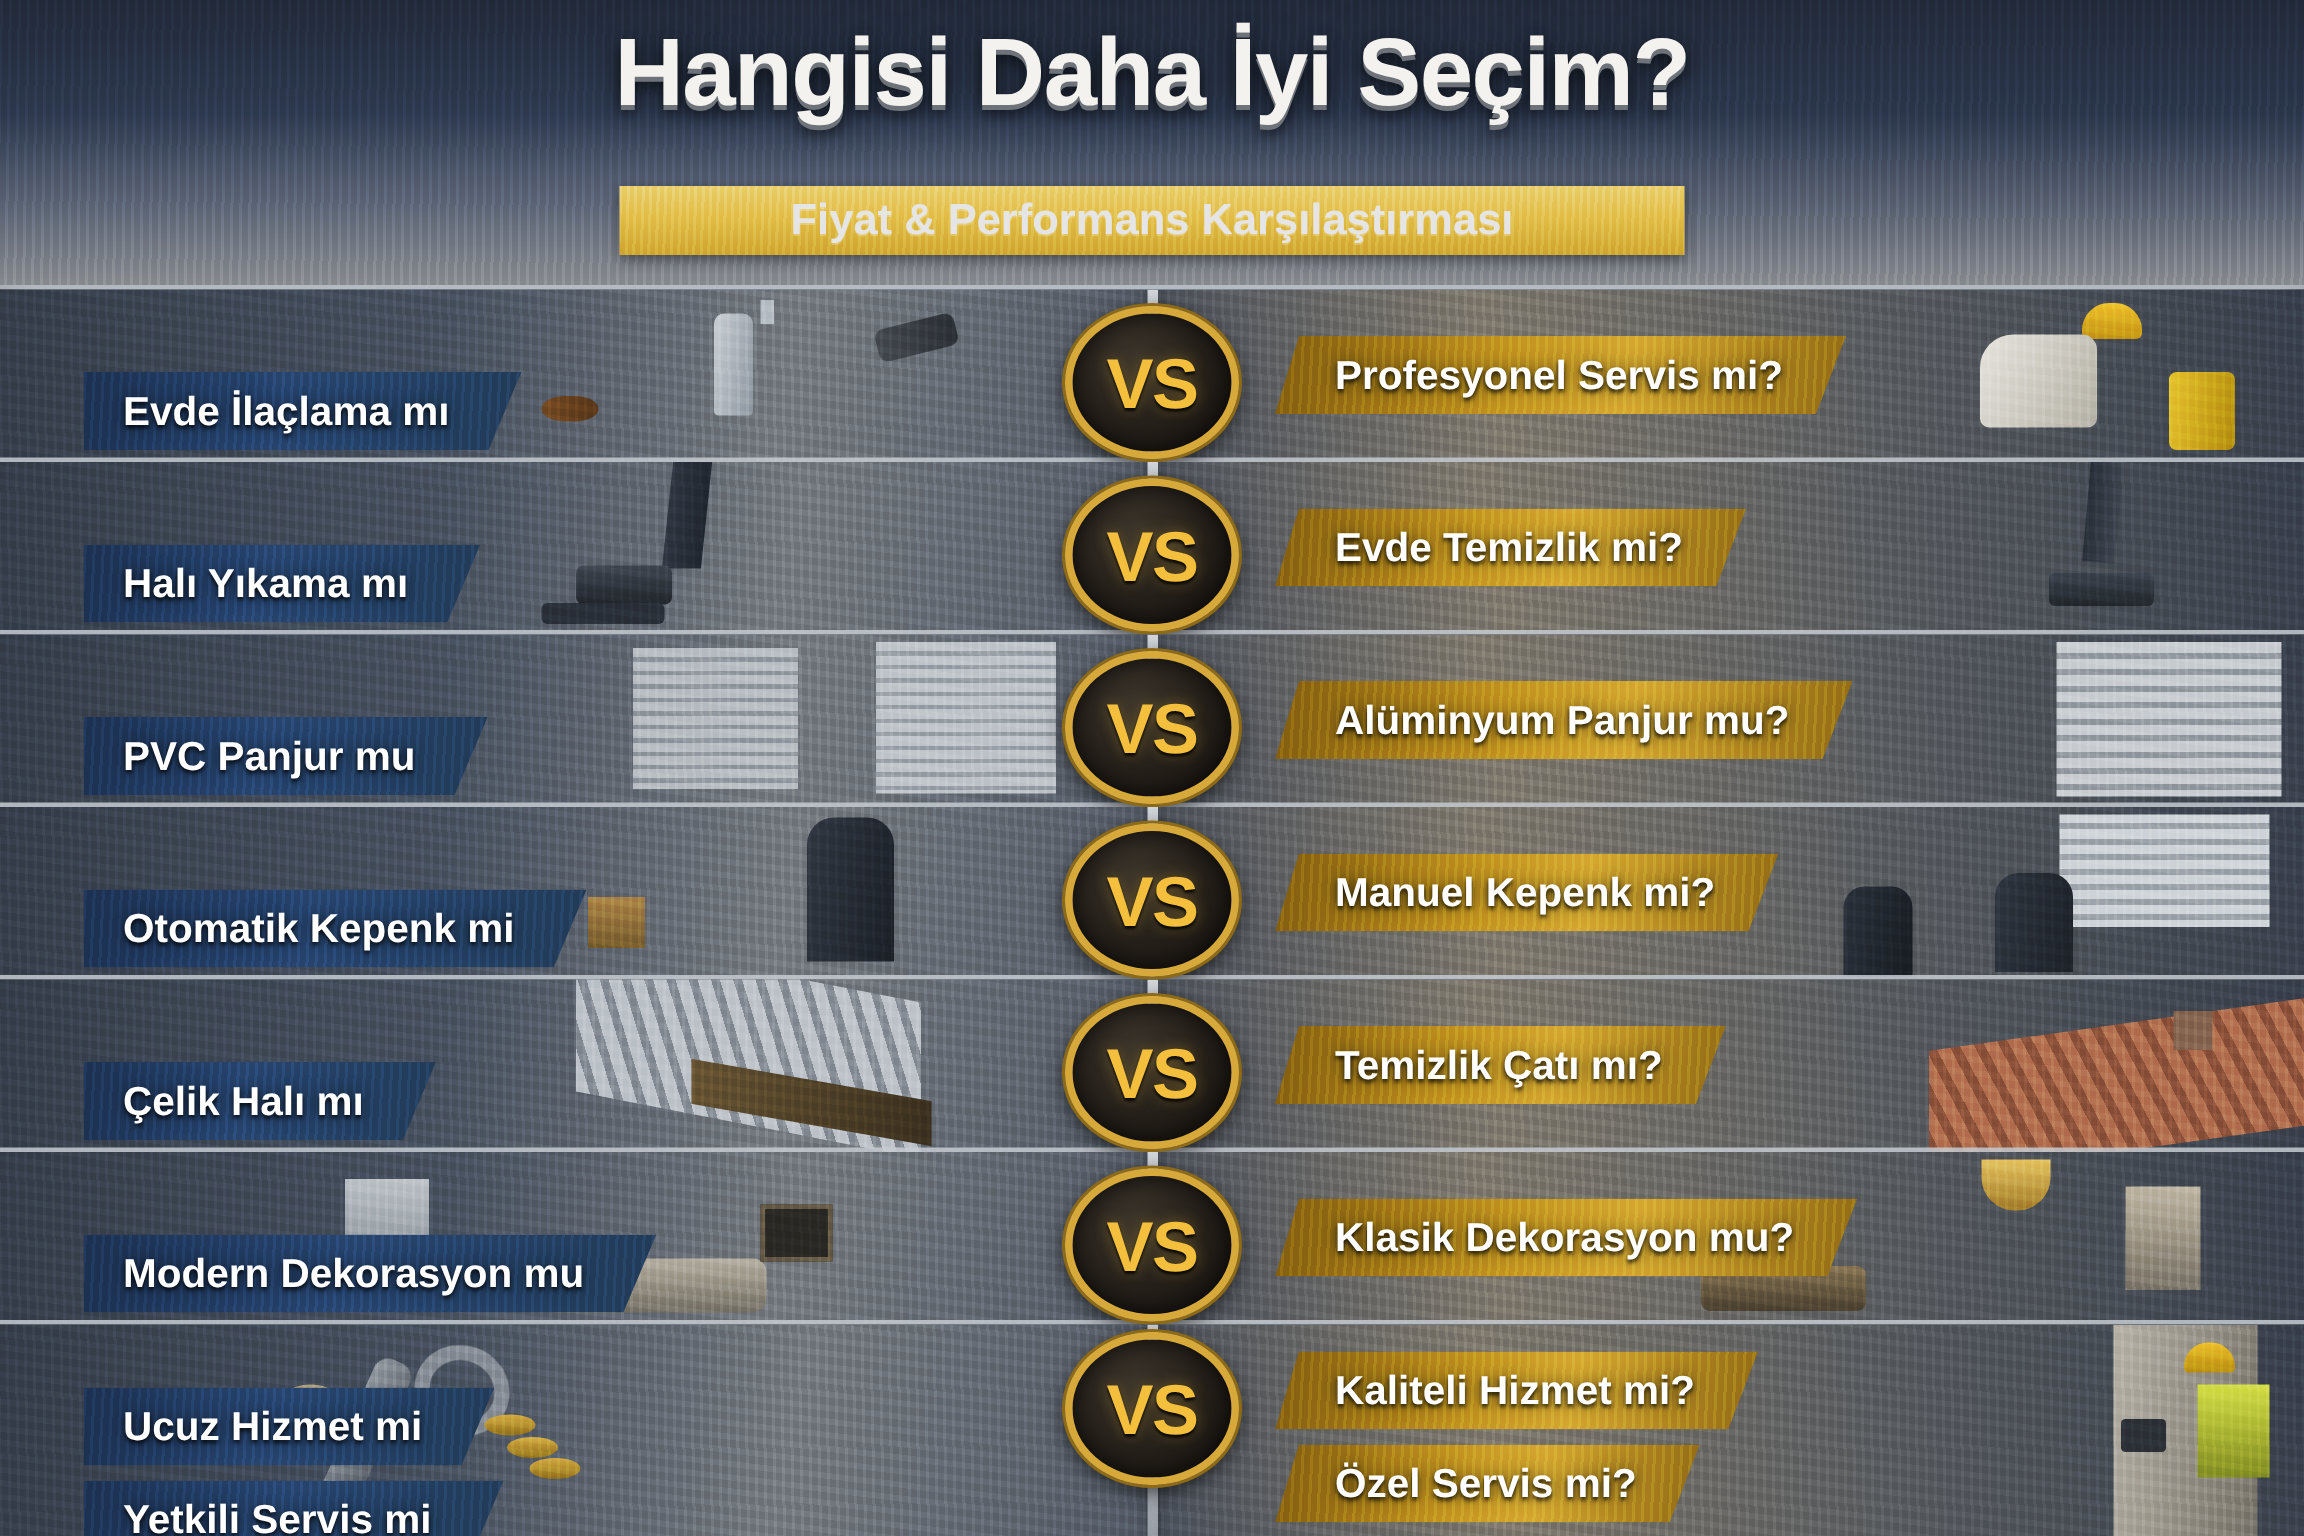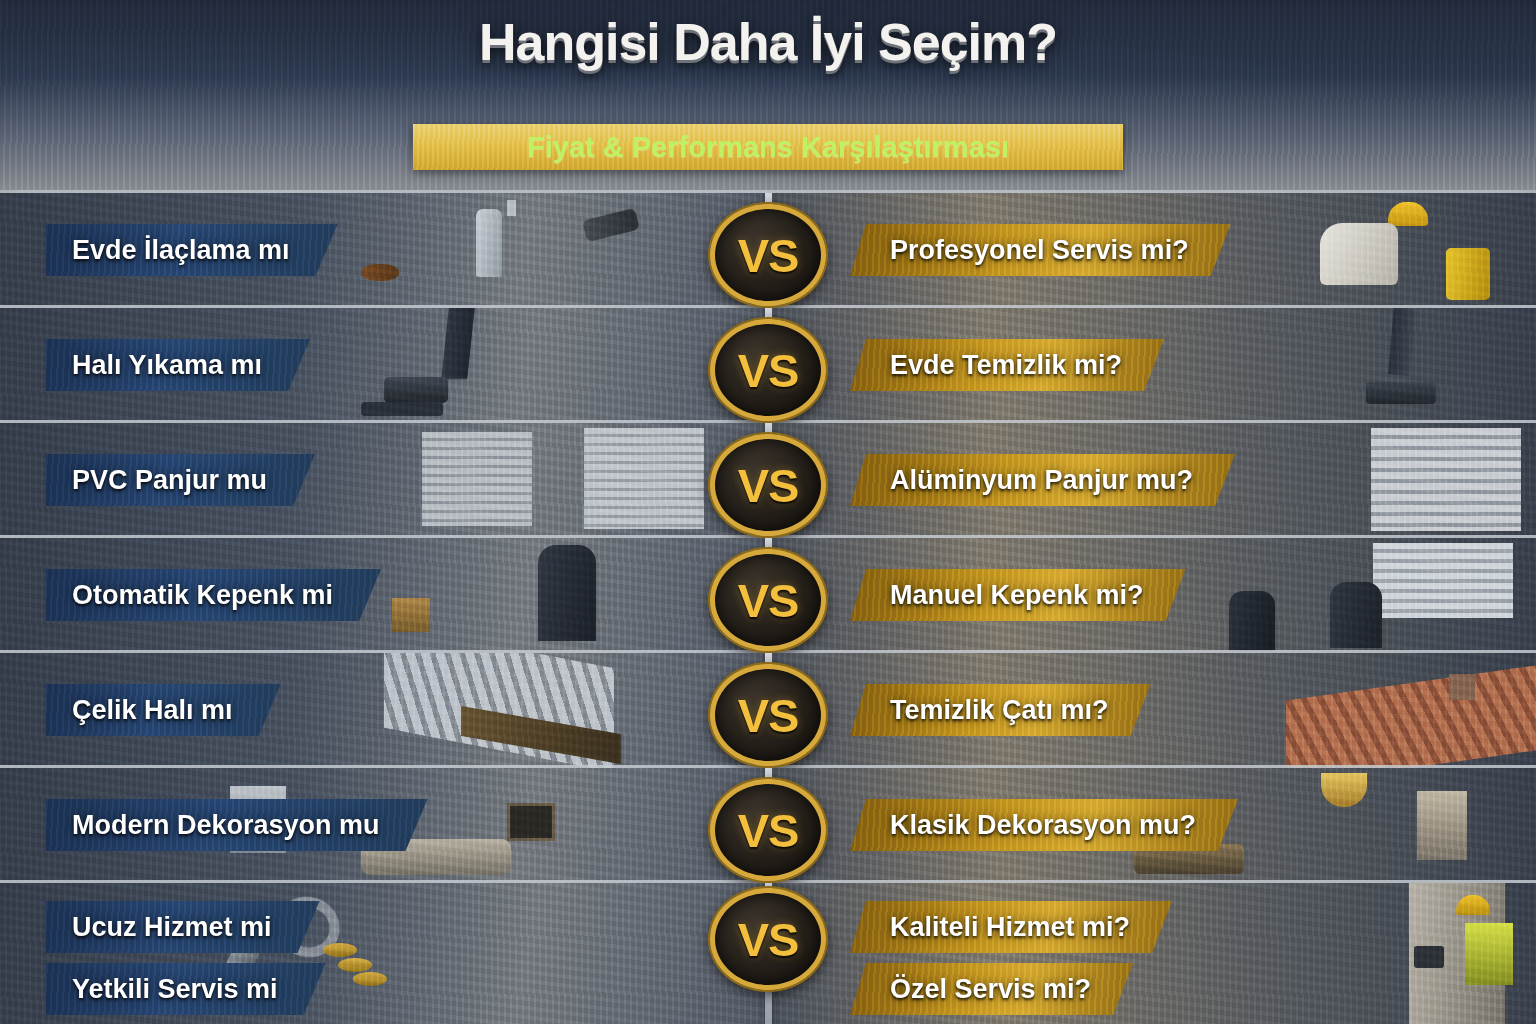--- a/index.html
+++ b/index.html
@@ -53,21 +53,21 @@
   .header-bg::after{
     content:"";position:absolute;inset:0;
     background-image:
       repeating-linear-gradient(91deg, rgba(255,255,255,.06) 0 2px, rgba(0,0,0,.07) 2px 6px),
       radial-gradient(ellipse at 30% 55%, rgba(255,255,255,.10), transparent 60%);
     mix-blend-mode:overlay;
   }
   .title{
     position:absolute;left:0;right:0;top:16px;
     text-align:center;
-    font-size:52px;line-height:1;
+    font-size:64px;line-height:1;
     font-weight:bold;
     letter-spacing:-1px;
     color:#f4f2ef;
     text-shadow:
       0 3px 0 #6e737a,
       0 5px 10px rgba(0,0,0,.65),
       0 0 28px rgba(0,0,0,.45);
     white-space:nowrap;
   }
   .subtitle-wrap{
@@ -80,21 +80,21 @@
     box-shadow:0 3px 9px rgba(0,0,0,.45);
   }
   .subtitle-band::after{
     content:"";position:absolute;inset:0;
     background-image:repeating-linear-gradient(92deg, rgba(255,255,255,.14) 0 2px, rgba(120,80,10,.12) 2px 5px);
     mix-blend-mode:overlay;
   }
   .subtitle{
     position:absolute;inset:0;
     display:flex;align-items:center;justify-content:center;
-    font-size:29px;font-weight:bold;color:#bef264;
+    font-size:29px;font-weight:bold;color:#e5e5e5;
     text-shadow:0 1px 0 rgba(255,255,255,.25);
     white-space:nowrap;
   }
 
   
   .rows{position:absolute;left:0;right:0;top:190px;bottom:0;z-index:4;}
   .row{
     position:absolute;left:0;right:0;
     overflow:hidden;
     border-top:3px solid rgba(198,203,209,.85);
@@ -135,24 +135,25 @@
     white-space:nowrap;
     text-shadow:0 2px 3px rgba(0,0,0,.8),0 0 12px rgba(0,0,0,.55);
     box-shadow:0 4px 10px rgba(0,0,0,.5);
   }
   .plaque::after{
     content:"";position:absolute;inset:0;
     background-image:repeating-linear-gradient(93deg, rgba(255,255,255,.08) 0 2px, rgba(0,0,0,.09) 2px 6px);
     mix-blend-mode:overlay;pointer-events:none;
   }
   .plaque.blue{
-    left:46px;
+    left:56px;
     background:linear-gradient(100deg,#1e3558 0%,#2a4a78 45%,#24405f 100%);
     clip-path:polygon(0 0, 100% 0, calc(100% - 22px) 100%, 0 100%);
     padding-right:48px;
+    margin-top:24px;
   }
   .plaque.gold{
     left:calc(50% + 82px);
     background:linear-gradient(100deg,#8a6410 0%,#c79b22 40%,#d8ae33 62%,#9a7416 100%);
     clip-path:polygon(16px 0, 100% 0, calc(100% - 20px) 100%, 0 100%);
     padding-left:40px;padding-right:42px;
   }
 
   
   .vs{

